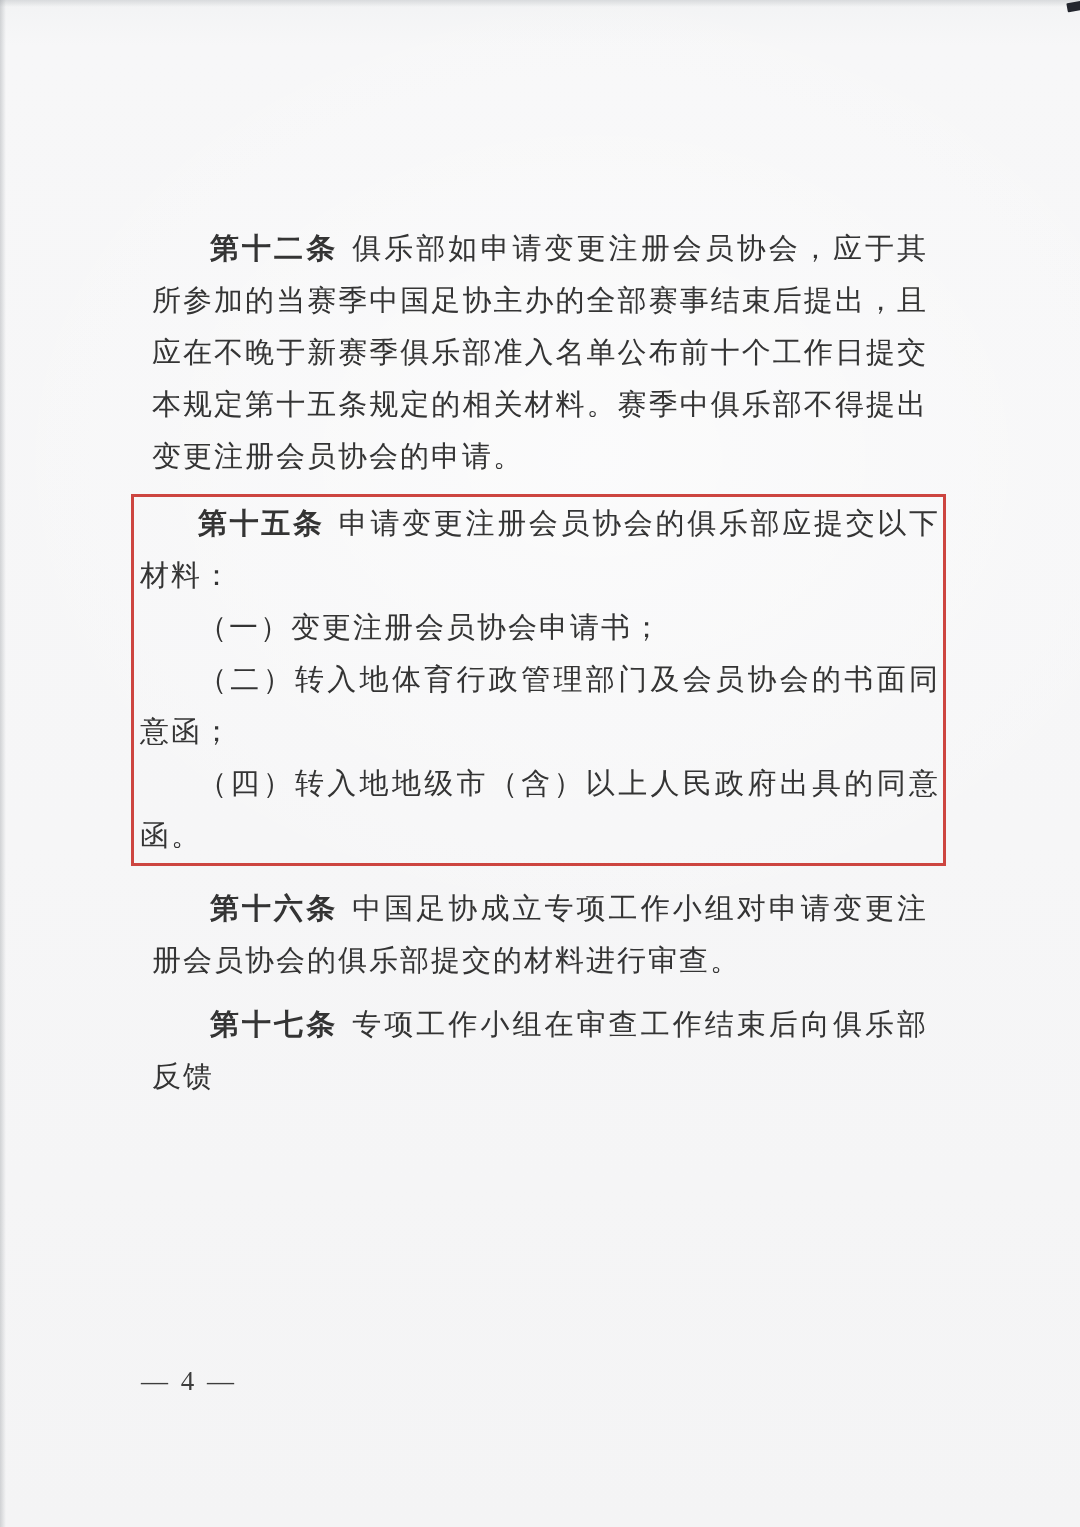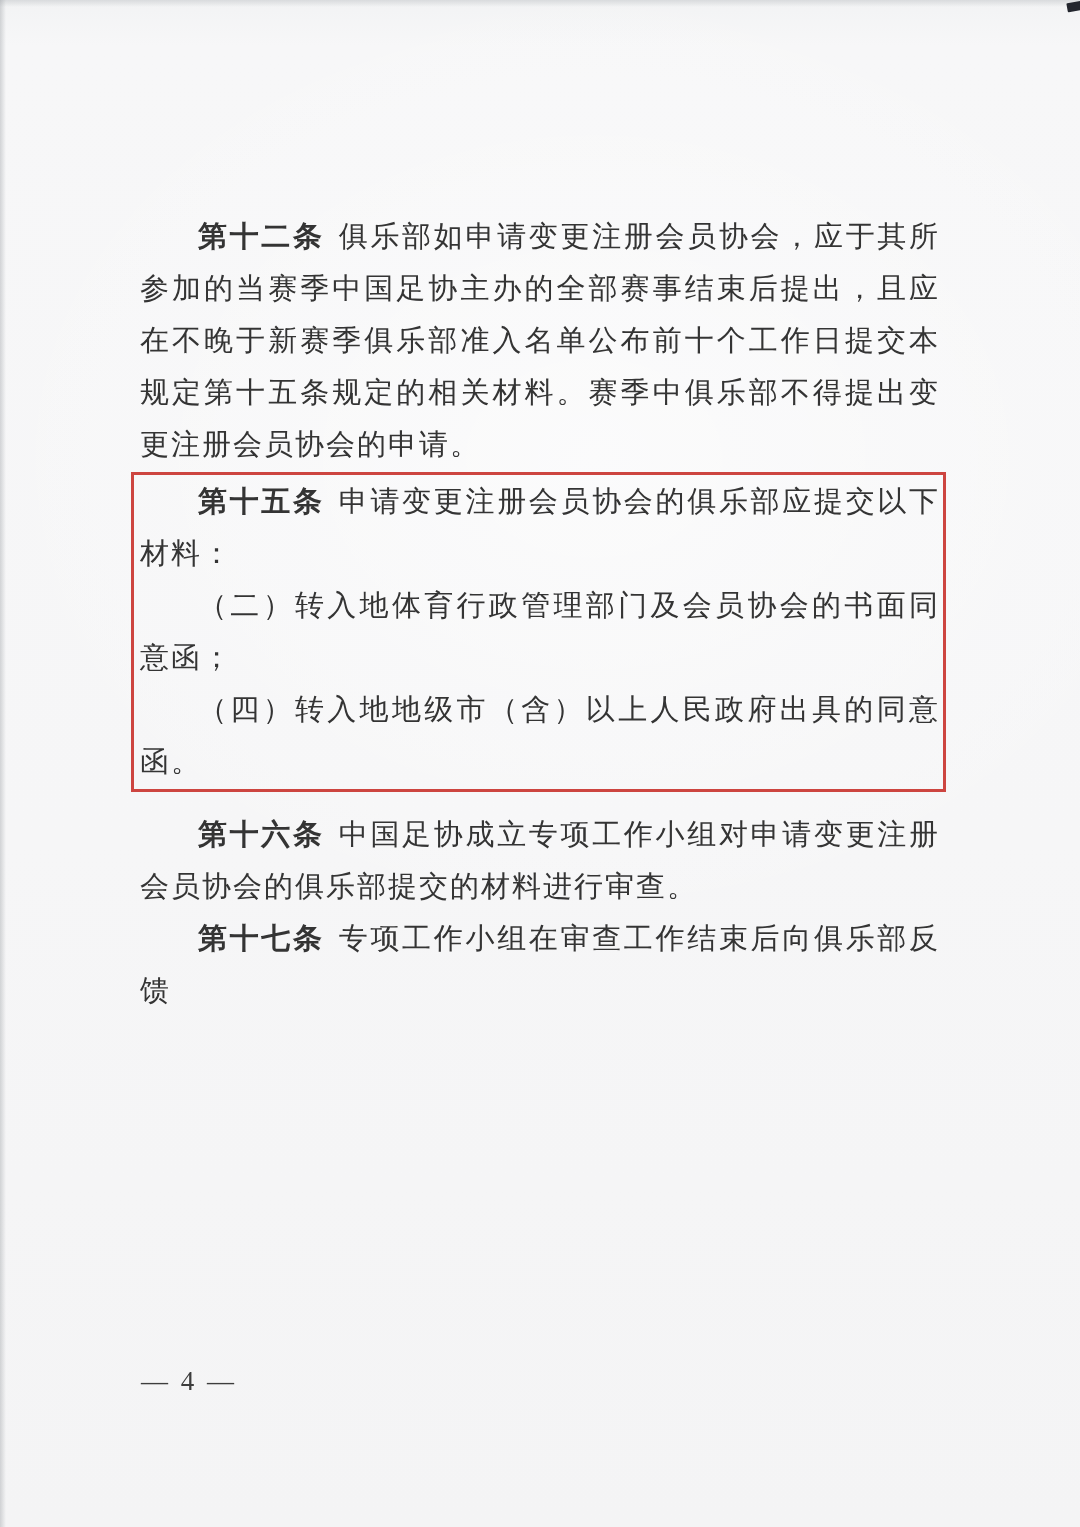--- a/index.html
+++ b/index.html
@@ -45,21 +45,21 @@
     left: 140px;
     top: 210px;
     width: 800px;
     font-size: 29px;
     line-height: 52px;
     letter-spacing: 2px;
     text-align: justify;
     text-justify: inter-ideograph;
   }
   .para {
-    margin: 0;
+    margin: 12px;
     text-indent: 58px;
   }
   .para.sp {
     margin-top: 6px;
   }
   .art-num {
     font-weight: bold;
     padding-right: 14px;
   }
   .red-box {
@@ -93,20 +93,21 @@
   <div class="content">
 
     <p class="para"><span class="art-num">第十二条</span><span>俱乐部如申请变更注册会员协会，应于其所参加的当赛季中国足协主办的全部赛事结束后提出，且应在不晚于新赛季俱乐部准入名单公布前十个工作日提交本规定第十五条规定的相关材料。赛季中俱乐部不得提出变更注册会员协会的申请。</span></p>
 
 
 
 
     <div class="red-box" style="border-color: rgb(205, 69, 64);">
       <p class="para"><span class="art-num">第十五条</span><span>申请变更注册会员协会的俱乐部应提交以下材料：</span></p>
 
+      <p class="para">（一）变更注册会员协会申请书；</p>
       <p class="para">（二）转入地体育行政管理部门及会员协会的书面同意函；</p>
       <p class="para">（四）转入地地级市（含）以上人民政府出具的同意函。</p>
     </div>
 
     <p class="para after-box"><span class="art-num">第十六条</span><span>中国足协成立专项工作小组对申请变更注册会员协会的俱乐部提交的材料进行审查。</span></p>
 
     <p class="para"><span class="art-num">第十七条</span><span>专项工作小组在审查工作结束后向俱乐部反馈</span></p>
 
   </div>
 

